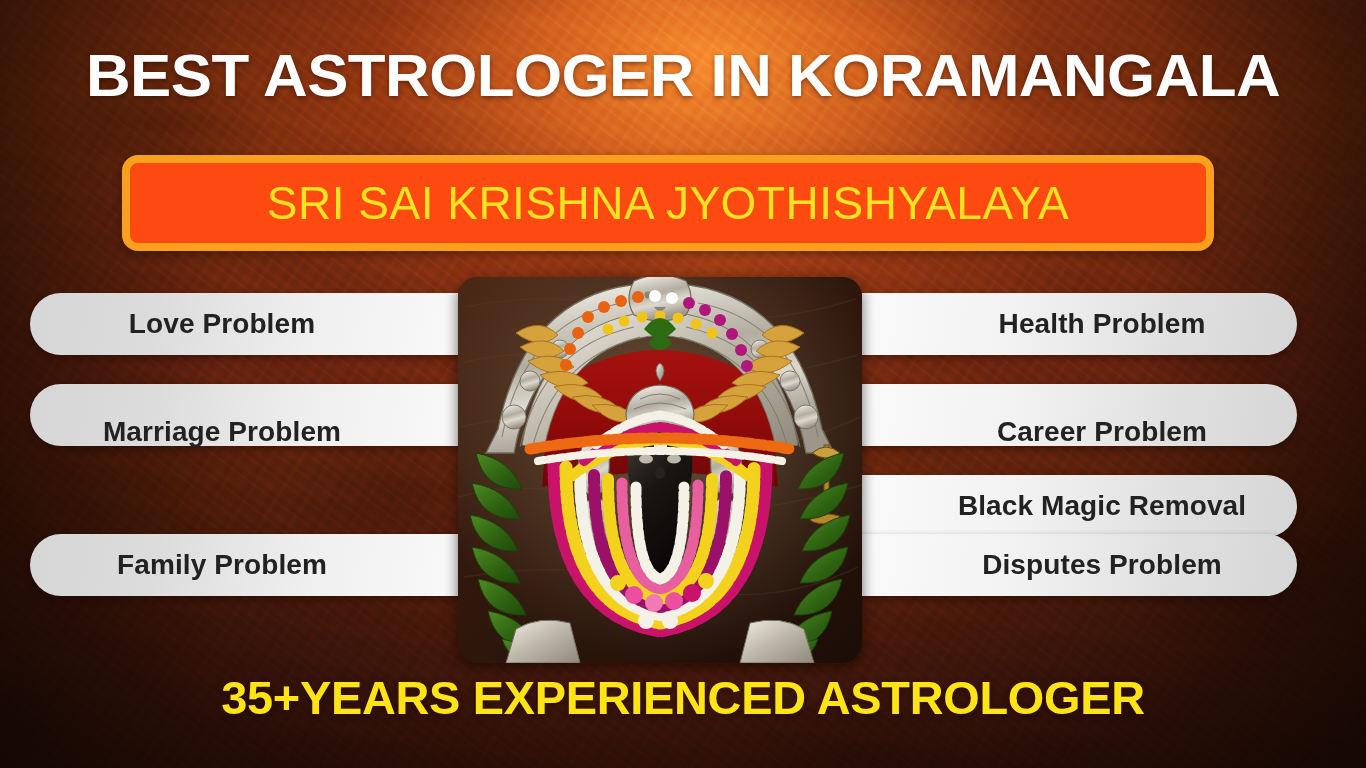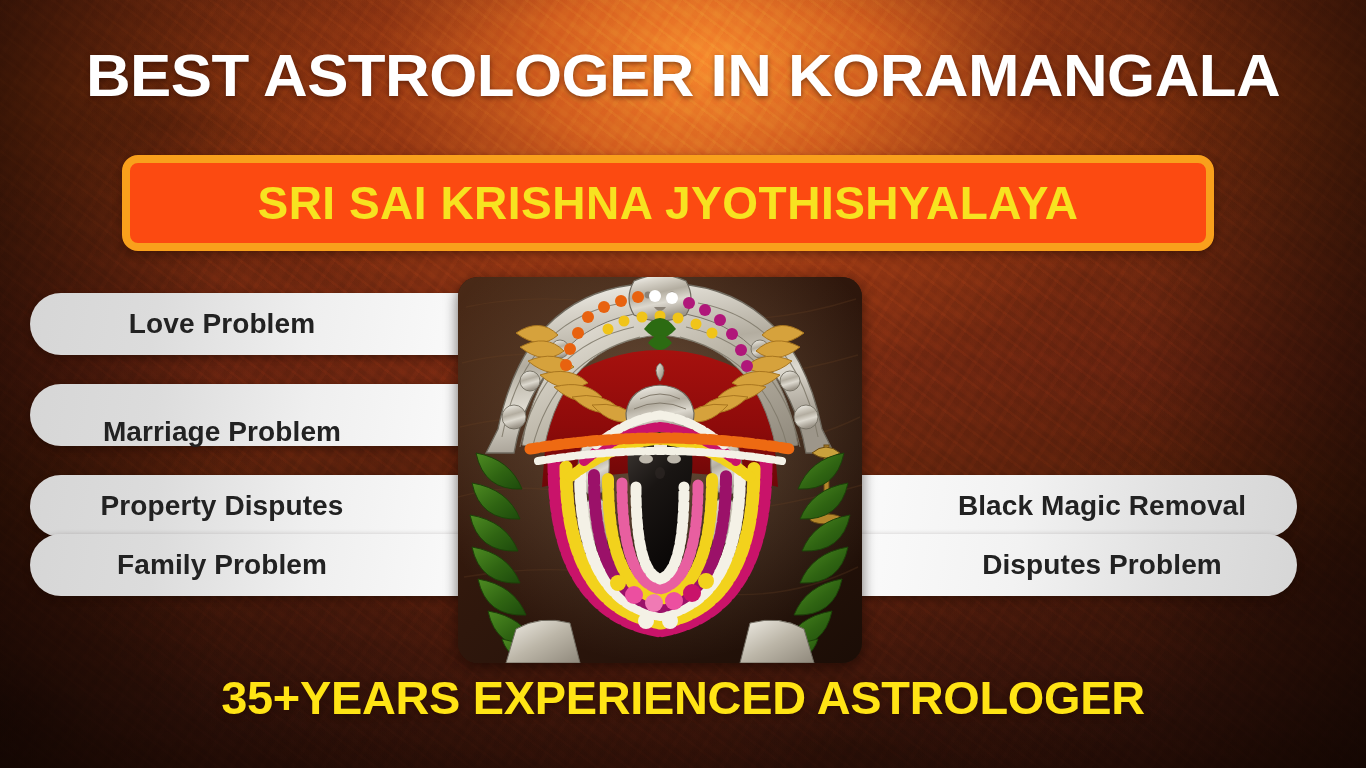--- a/index.html
+++ b/index.html
@@ -127,21 +127,21 @@
     border: 8px solid #f9a01c;
     border-radius: 16px;
     display: flex;
     align-items: center;
     justify-content: center;
     box-shadow: 0 3px 8px rgba(30,8,0,0.45);
   }
   .nameplate-text {
     color: #f7e320;
     font-size: 46px;
-    font-weight: 700;
+    font-weight: 400;
     letter-spacing: 0.5px;
     line-height: 1;
     white-space: nowrap;
     transform: scaleX(1.0);
   }
 
   
   .pill {
     position: absolute;
     height: 62px;
@@ -235,27 +235,30 @@
   <div class="nameplate">
     <span class="nameplate-text">SRI SAI KRISHNA JYOTHISHYALAYA</span>
   </div>
 
   <div class="pill left row1">
     <span class="pill-label">Love Problem</span>
   </div>
   <div class="pill left row2">
     <span class="pill-label">Marriage Problem</span>
   </div>
-  <div class="pill left row3">
-    <span class="pill-label">Property Disputes</span>
-  </div>
   <div class="pill left row4">
     <span class="pill-label">Family Problem</span>
   </div>
 
+  <div class="pill right row1">
+    <span class="pill-label">Health Problem</span>
+  </div>
+  <div class="pill right row2">
+    <span class="pill-label">Career Problem</span>
+  </div>
   <div class="pill right row3">
     <span class="pill-label">Black Magic Removal</span>
   </div>
   <div class="pill right row4">
     <span class="pill-label">Disputes Problem</span>
   </div>
 
   <div class="deity-frame">
     <svg viewBox="0 0 404 386" preserveAspectRatio="xMidYMid slice">
       <defs>

